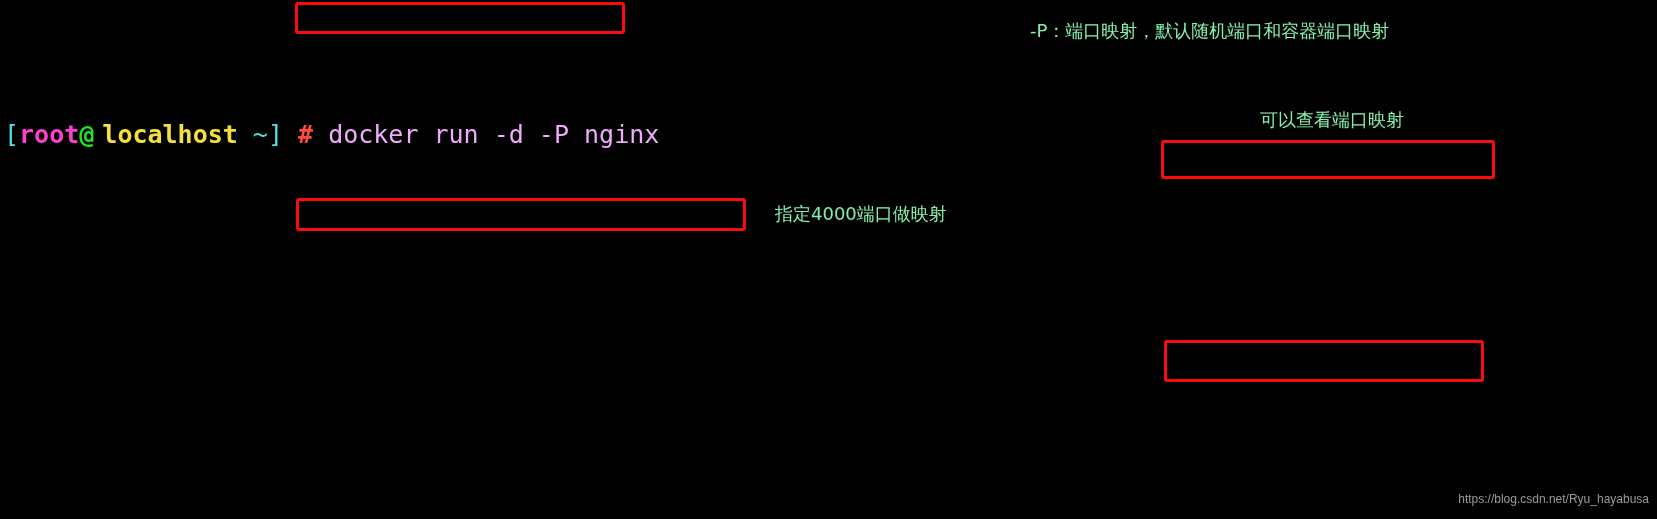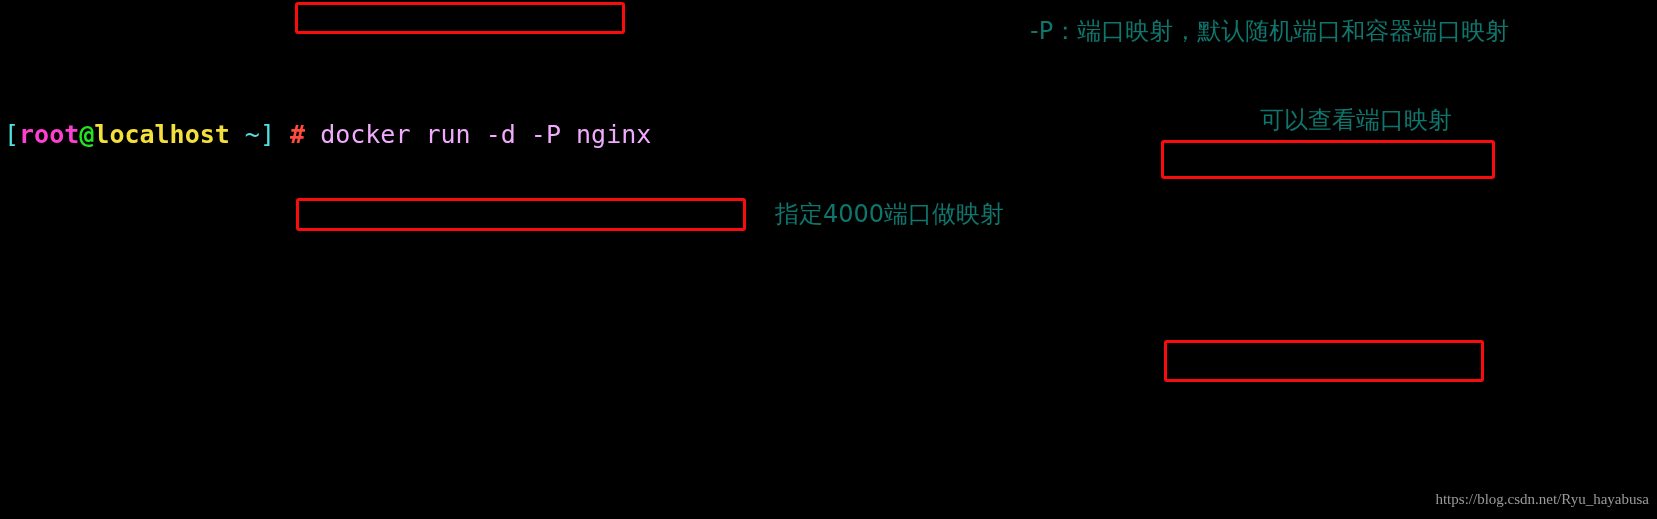--- a/index.html
+++ b/index.html
@@ -27,50 +27,50 @@
     white-space: pre;
   }
   .line {
     height: 29.8px;
     white-space: pre;
   }
   
   .c-bracket { color: #4ee2e2; }
   .c-user    { color: #ff3fd0; font-weight: bold; text-align: right; }
   .c-at      { color: #21e521; font-weight: bold; }
-  .c-host    { color: #f3e03a; font-weight: bold; }
+  .c-host    { color: #f3e03a; font-weight: bold; padding-left: 8px; }
   .c-hash    { color: #ff4b3d; font-weight: bold; }
   .c-out     { color: #f0abfc; }
 
   
   .redbox {
     position: absolute;
     border: 3px solid #fb0c0c;
     border-radius: 3px;
     box-sizing: border-box;
     pointer-events: none;
   }
 
   
   .annot {
     position: absolute;
-    color: #0f766e;
+    color: #86efac;
     font-family: "DejaVu Sans", "Liberation Sans", sans-serif;
-    font-size: 24px;
+    font-size: 18px;
     line-height: 30px;
     white-space: pre;
   }
 
   .watermark {
     position: absolute;
     right: 8px;
     bottom: 4px;
     color: #9a9a9a;
-    font-family: Liberation Serif, serif;
-    font-size: 15px;
+    font-family: Liberation Sans, sans-serif;
+    font-size: 12px;
     white-space: pre;
   }
 </style>
 </head>
 <body>
 
 <div id="terminal">
 
   <div class="screen">
 

